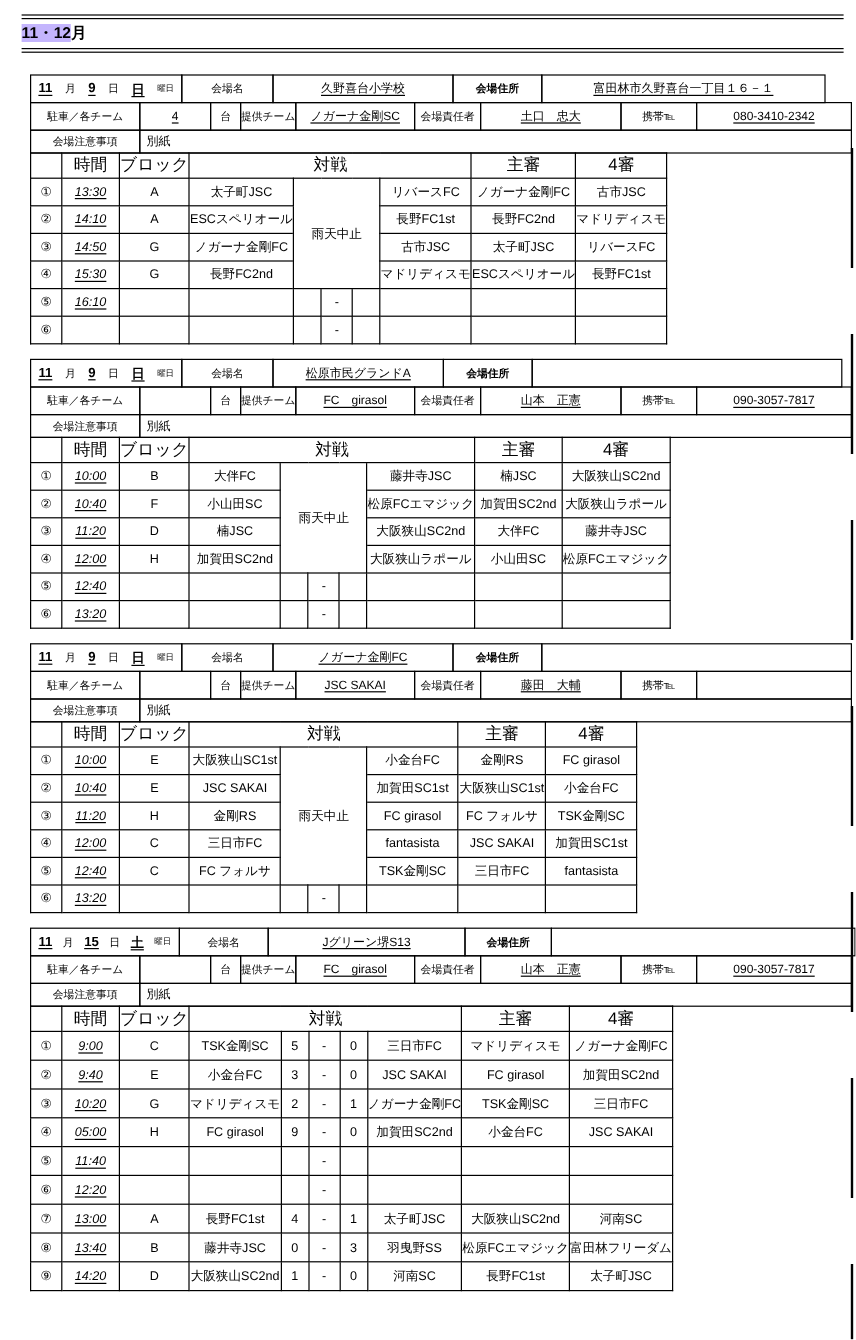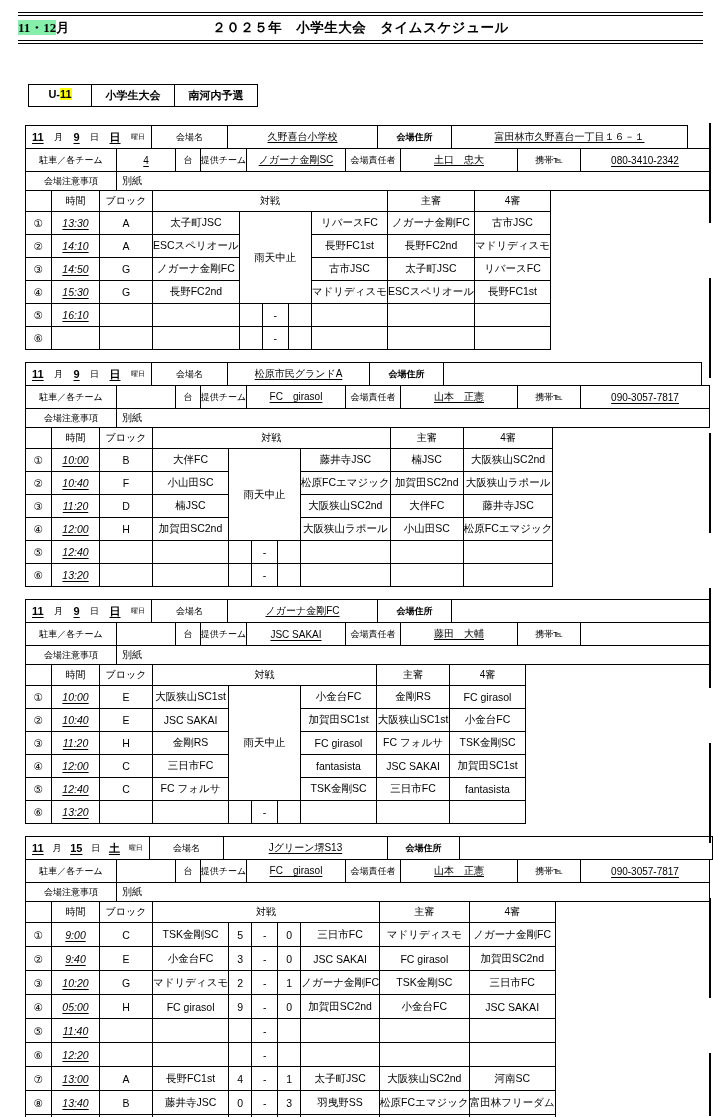--- a/index.html
+++ b/index.html
@@ -33,51 +33,45 @@
   .datecell{justify-content:space-between;padding:0 6px;}
   .datecell .dval{font-weight:bold;font-size:11px;text-decoration:underline;text-underline-offset:2px;}
   .datecell .dlbl{font-size:9px;}
   .datecell .dlbl.tiny{font-size:7px;}
   .notes-val{justify-content:flex-start;padding-left:5px;}
 
   
   table.sched{border-collapse:collapse;table-layout:fixed;margin-top:-1px;}
   table.sched td{border:1px solid #000;text-align:center;vertical-align:middle;padding:0;font-size:10.5px;white-space:nowrap;overflow:hidden;height:22px;}
   .t4 table.sched td{height:23px;}
-  table.sched tr.colhdr td{height:20px;font-size:10px;}
+  table.sched tr.colhdr td{height:20px;font-size:14px;}
   td.c-no{font-size:11px;}
   td.c-time{font-size:11px;text-decoration:underline;text-underline-offset:2px;font-style:italic;}
   td.c-block{font-size:11px;}
   td.sz-s{font-size:9px;}
   td.sz-xs{font-size:7.5px;}
   td.c-rain{font-size:10px;}
   td.c-s{font-size:10px;}
   td.c-dash{font-size:10px;}
 
   
   .page-break-line{position:absolute;left:709px;top:123px;width:1.5px;height:993px;
     background:repeating-linear-gradient(to bottom,#000 0 100px,transparent 100px 155px);}
 </style>
 </head>
 <body>
 
 <div class="page">
 
   
   <div class="title-band">
-    <span class="period"><span class="hl" style="background: #86efac; font-family: Liberation Serif, serif;">11・12</span><span>月</span></span>
-    <span class="main-title">２０２５年　小学生大会　タイムスケジュール</span>
+    <span class="period"><span class="hl" style="background: #c4b5fd;">11・12</span><span>月</span></span>
   </div>
 
   
-  <div class="ubox">
-    <span class="ucell u-cat"><span>U-</span><span class="hl" style="background: rgb(255, 255, 0);">11</span></span>
-    <span class="ucell u-name">小学生大会</span>
-    <span class="ucell u-region">南河内予選</span>
-  </div>
 
   <div id="sections">
   <div class="section first">
     <div class="hrow hrow1">
       <div class="hcell datecell" style="width:127px">
         <span class="dval">11</span>
         <span class="dlbl">月</span>
         <span class="dval">9</span>
         <span class="dlbl">日</span>
         <span class="dval">日</span>

